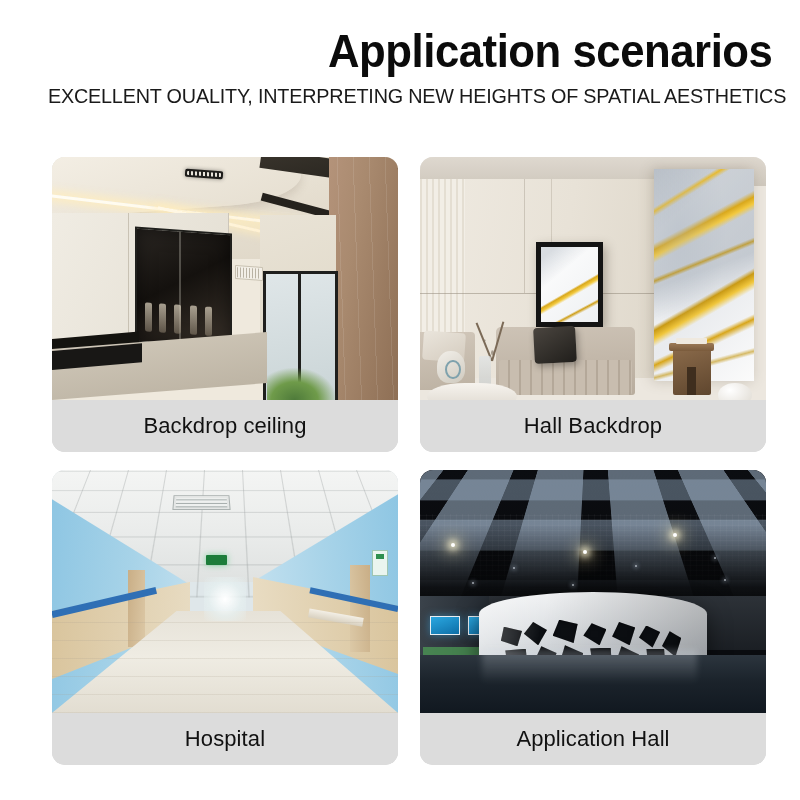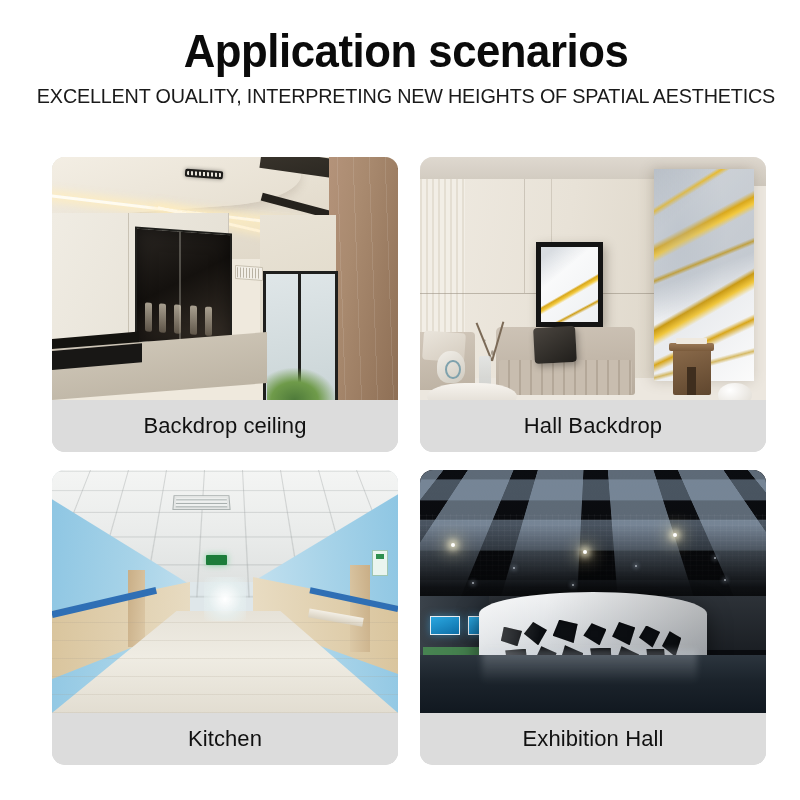--- a/index.html
+++ b/index.html
@@ -5,21 +5,21 @@
   html,body{margin:0;padding:0;}
   body{
     width:800px;height:800px;
     background:#ffffff;
     font-family:"Liberation Sans", sans-serif;
     overflow:hidden;
     position:relative;
   }
 
   
-  .header{ text-align:center; padding-top:26px;margin-left:12px; }
+  .header{ text-align:right; padding-top:26px;margin-left:12px; }
   .page-title{
     font-size:47px;
     font-weight:bold;
     color:#0b0b0b;
     letter-spacing:-0.5px;
     line-height:1.05;
     transform:scaleX(0.93);
     transform-origin:center;
     margin:0;
   }
@@ -605,21 +605,21 @@
       <div class="h-doorR"></div>
       <div class="h-railL"></div>
       <div class="h-railR"></div>
       <div class="h-ledge"></div>
       <div class="h-signR"></div>
       <div class="h-floor"></div>
       <div class="h-floorlines"></div>
       <div class="h-vanish"></div>
       <div class="h-exit"></div>
     </div>
-    <div class="caption">Kitchen</div>
+    <div class="caption">Hospital</div>
   </div>
 
   <div class="card">
     <div class="photo exhib">
       <div class="e-ceil"></div>
       <div class="e-panels"></div>
       <div class="e-texture"></div>
       <div class="e-panels-mask"></div>
 
       <div class="e-spot" style="left:9%;top:30%"></div>
@@ -655,16 +655,16 @@
           <div class="e-hole" style="left:74%;top:16%;width:11%;height:38%;clip-path:polygon(34% 0,100% 30%,64% 100%,0 54%)"></div>
           <div class="e-hole" style="left:76%;top:56%;width:12%;height:40%;clip-path:polygon(16% 2%,92% 0,100% 88%,24% 100%)"></div>
           <div class="e-hole" style="left:86%;top:26%;width:10%;height:44%;clip-path:polygon(40% 0,100% 26%,70% 100%,0 58%)"></div>
         </div>
         <div class="e-lattice-shade"></div>
       </div>
 
       <div class="e-floor"></div>
       <div class="e-floor-refl"></div>
     </div>
-    <div class="caption">Exhibition Hall</div>
+    <div class="caption">Application Hall</div>
   </div>
 
 </div>
 
 </body></html>

